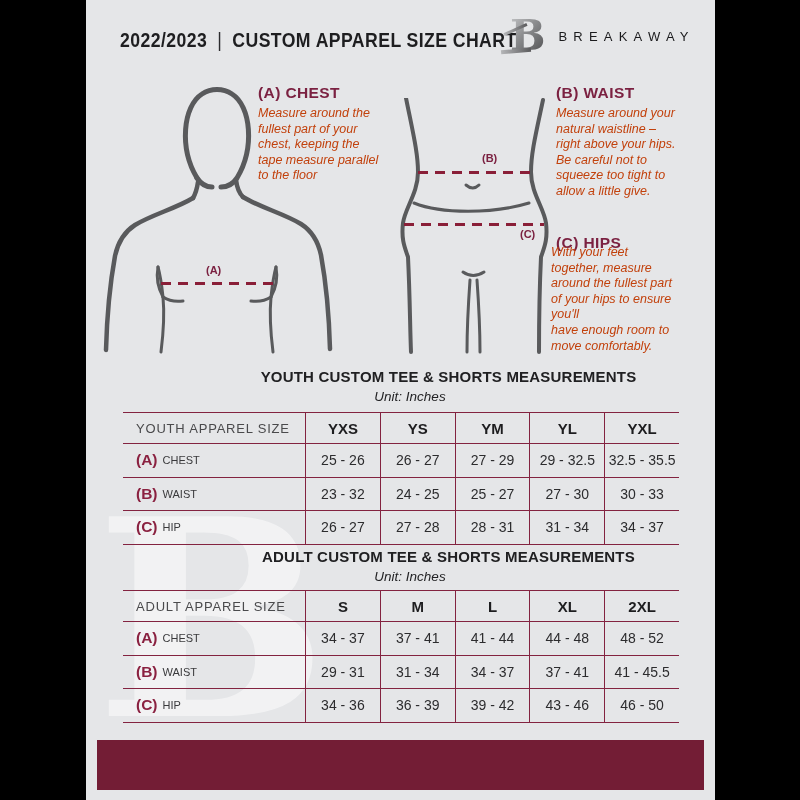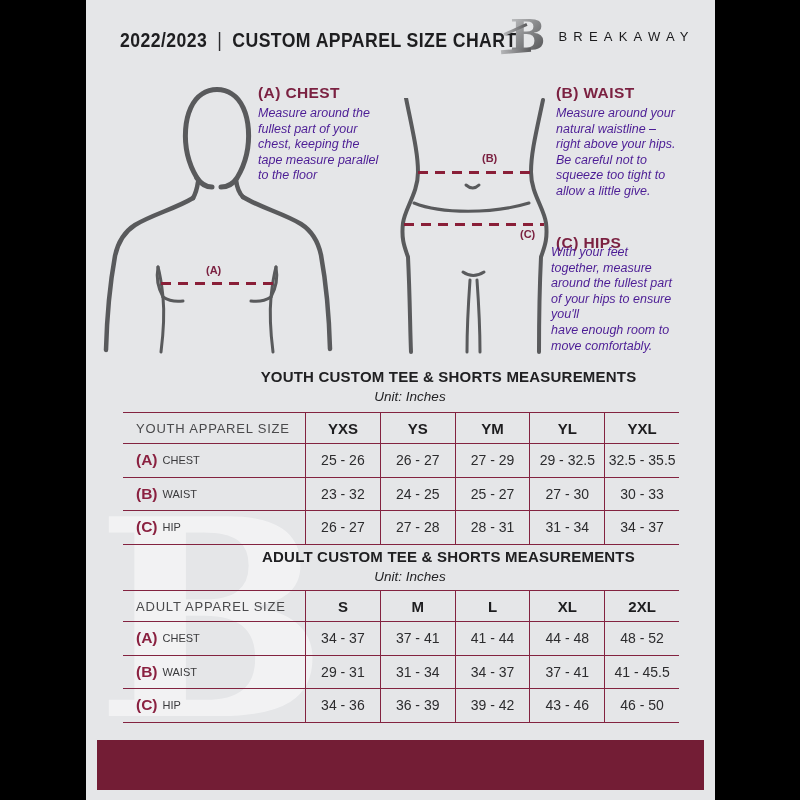--- a/index.html
+++ b/index.html
@@ -44,21 +44,21 @@
   
   .figure { position:absolute; z-index:1; }
   #upper-figure { left:13px; top:78px; }
   #lower-figure { left:305px; top:98px; }
   .guide-h {
     position:absolute; z-index:1; font-size:15.5px; font-weight:bold;
     color:#7b2141; letter-spacing:.4px;
   }
   .guide-body {
     position:absolute; z-index:1; font-size:12.5px; font-style:italic;
-    color:#4c1d95; line-height:15.6px; white-space:pre-line; width:170px;
+    color:#c2410c; line-height:15.6px; white-space:pre-line; width:170px;
   }
   #chest-heading { left:172px; top:84px; }
   #chest-body    { left:172px; top:106px; }
   #waist-heading { left:470px; top:84px; }
   #waist-body    { left:470px; top:106px; }
   #hips-heading  { left:470px; top:234px; }
   #hips-body     { left:465px; top:245px; }
   .dash {
     position:absolute; z-index:1; height:3px;
     background:repeating-linear-gradient(to right,#8a1f38 0 10px,transparent 10px 17px);

